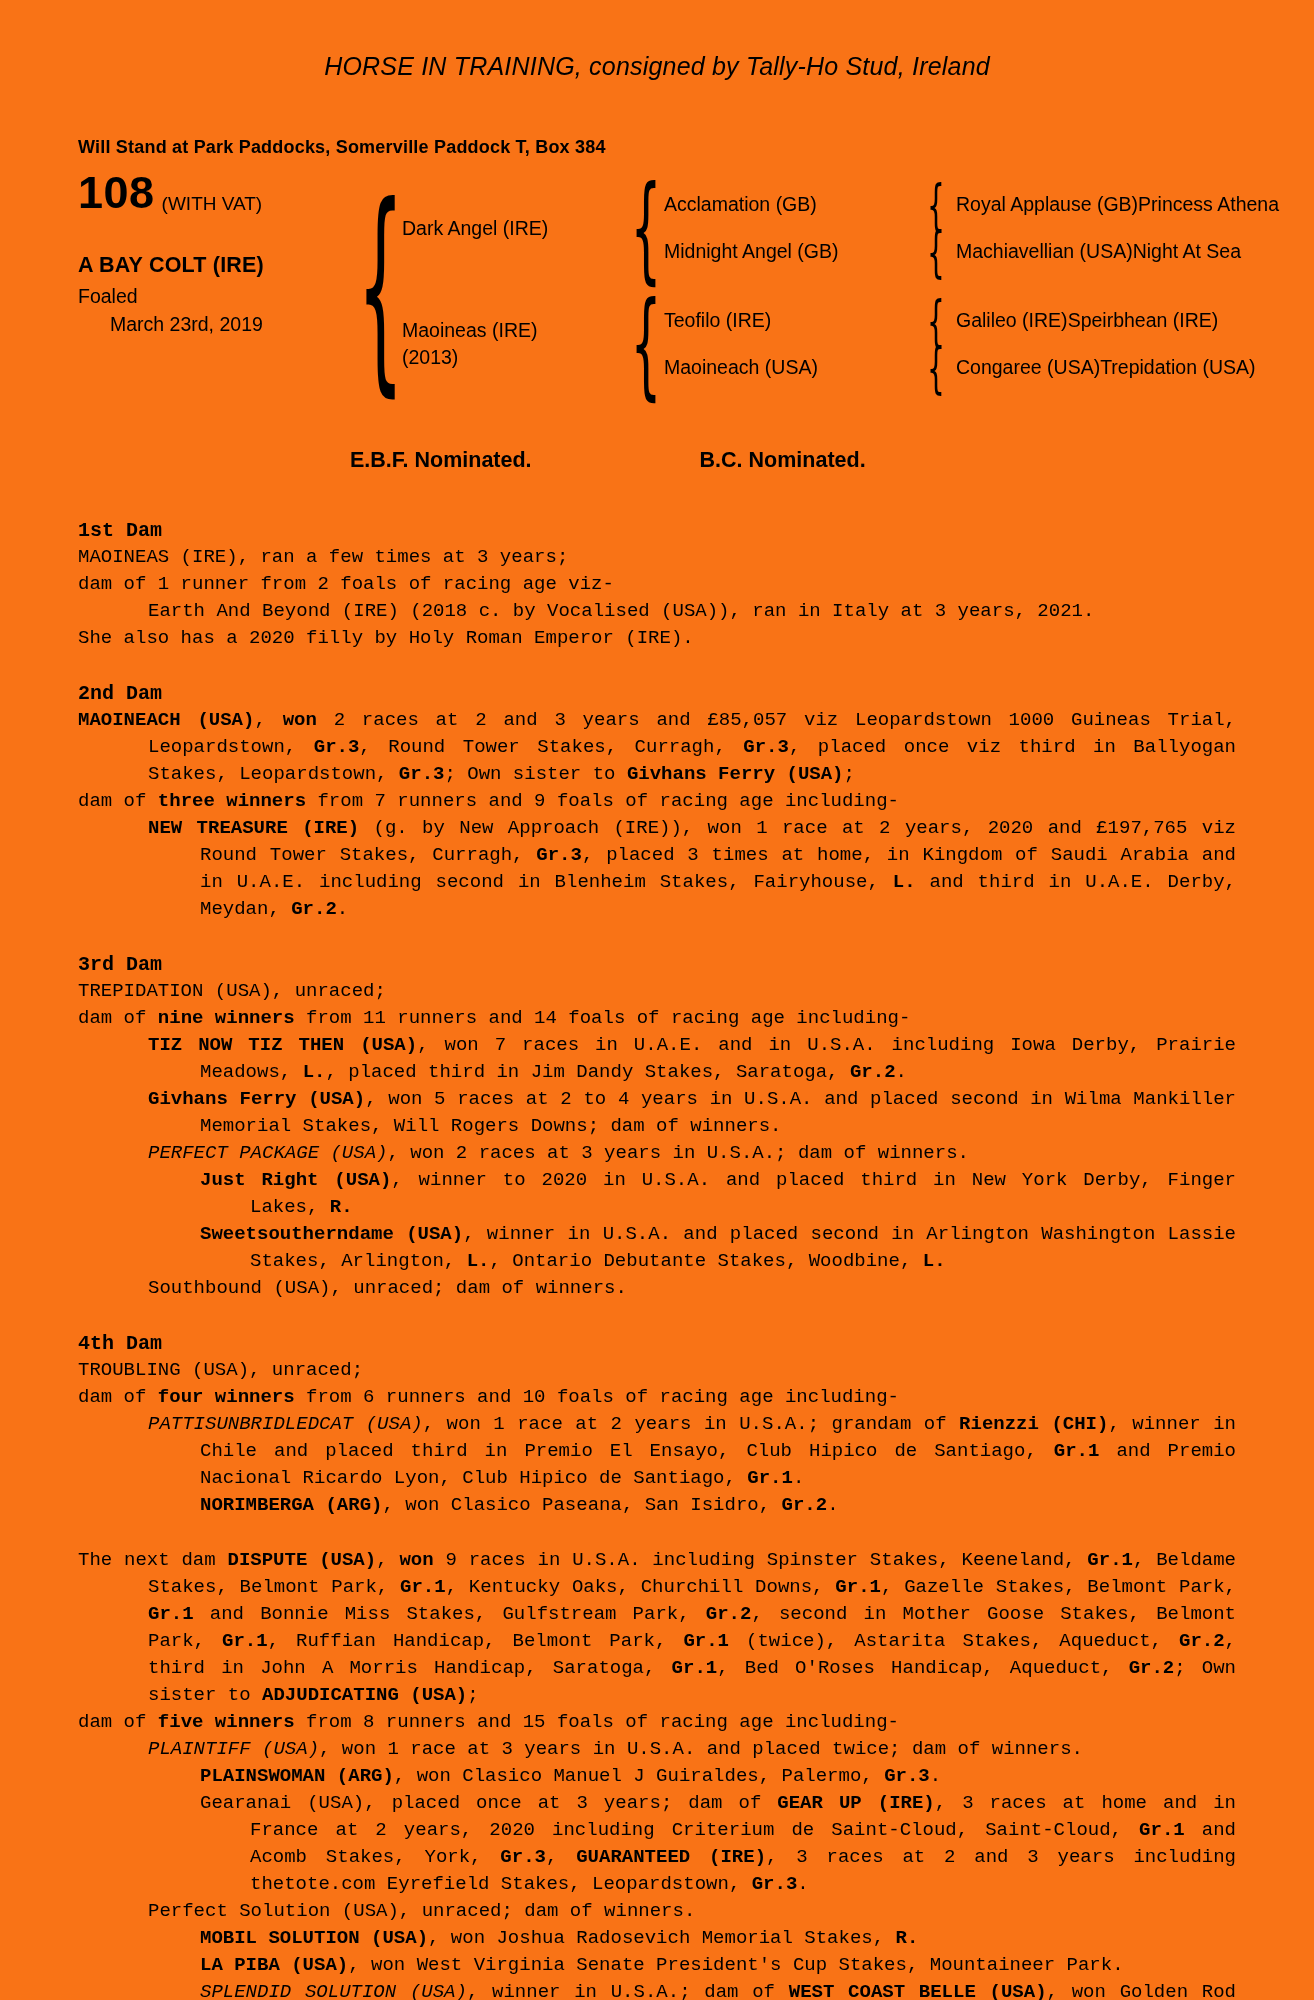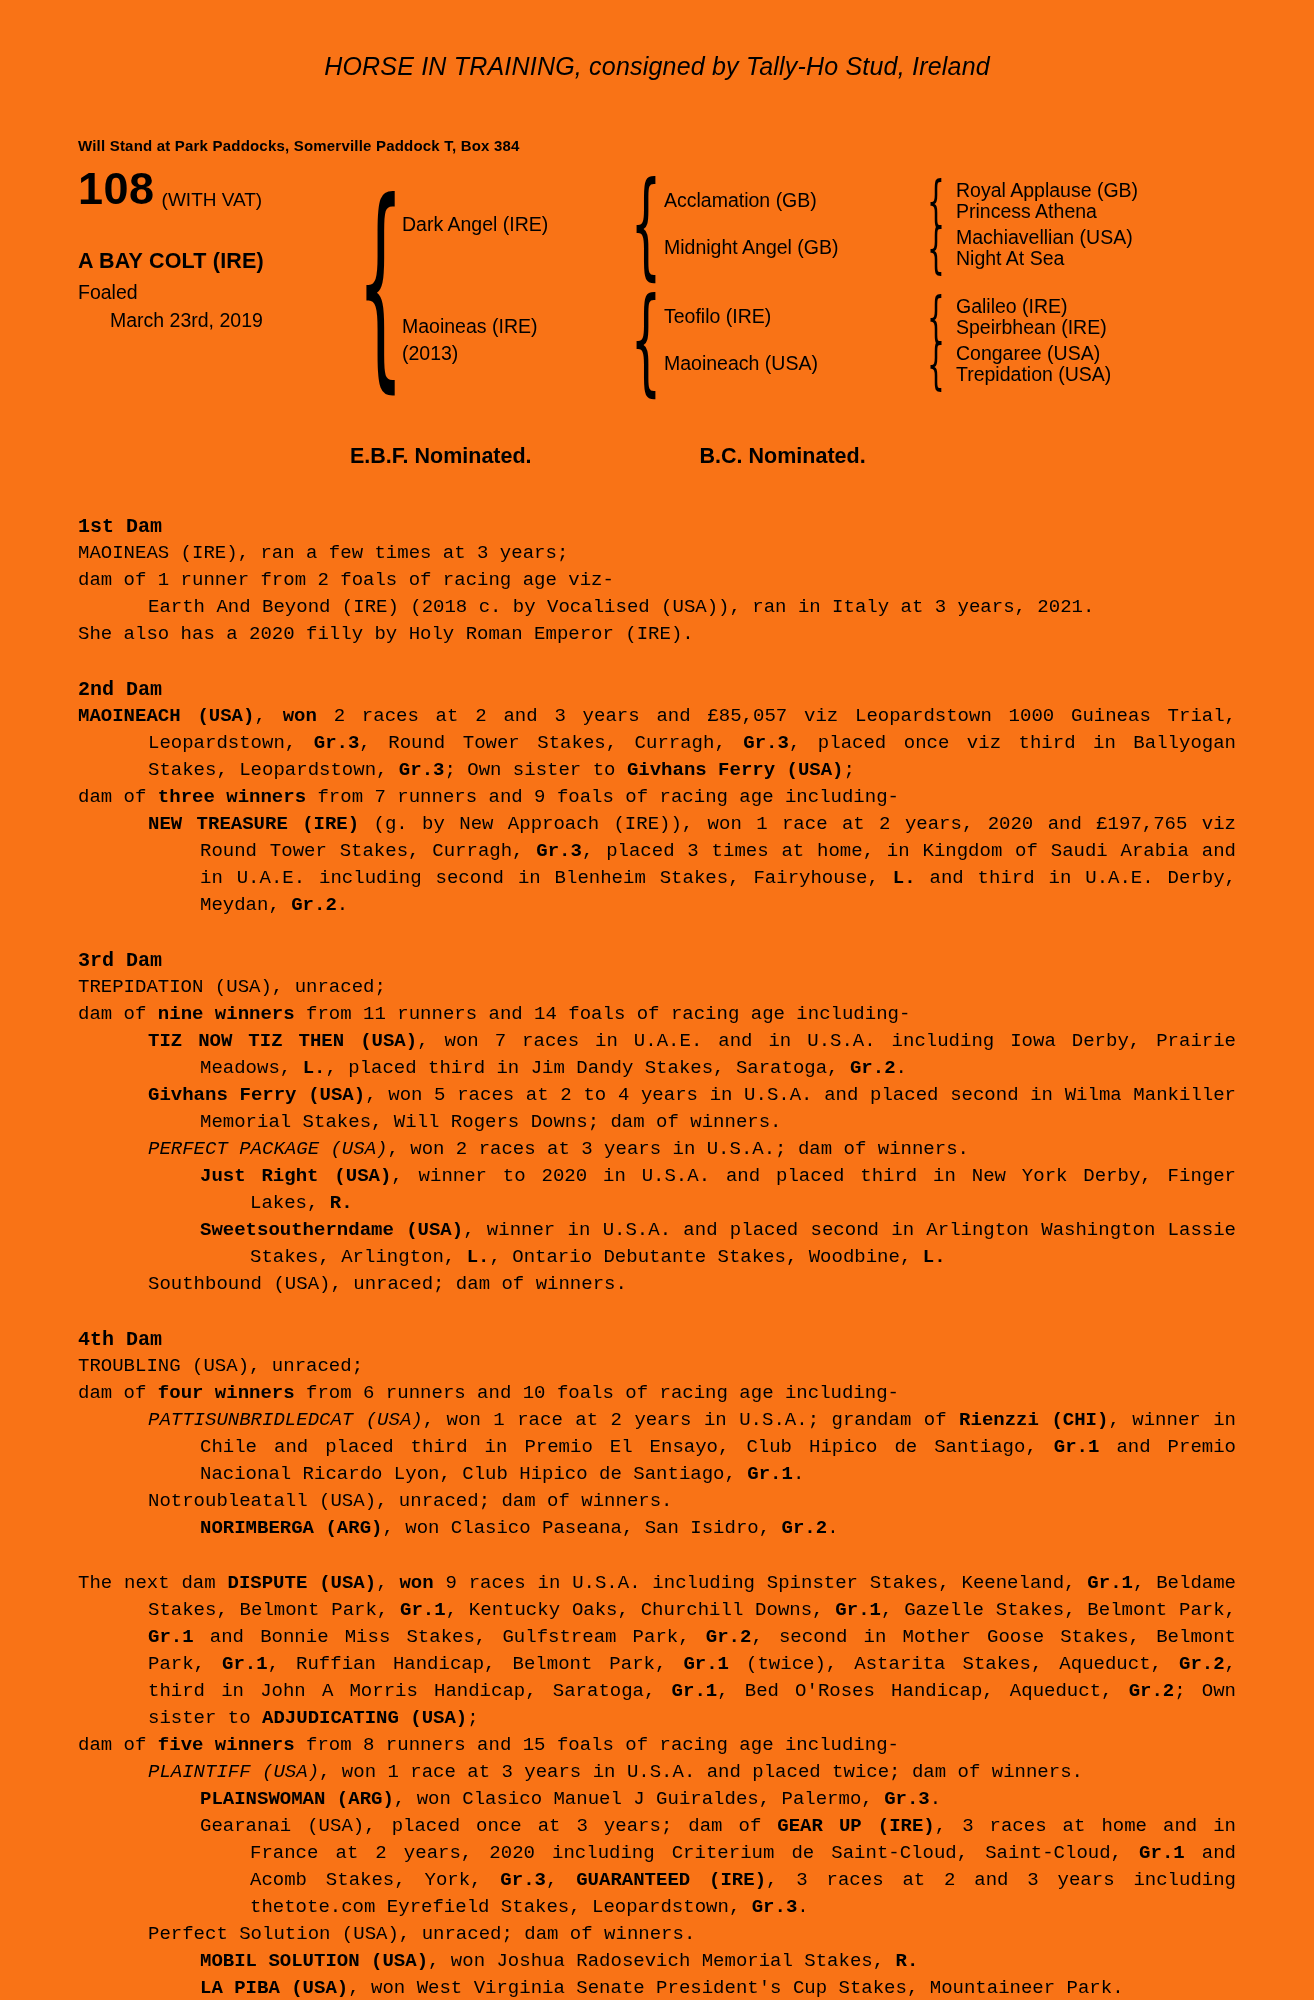--- a/index.html
+++ b/index.html
@@ -16,21 +16,21 @@
 
   .title {
     text-align:center;
     font-style:italic;
     font-size:25px;
     padding-top:52px;
     letter-spacing:.2px;
   }
   .stand-line {
     font-weight:bold;
-    font-size:15px;
+    font-size:18px;
     margin-top:56px;
     letter-spacing:.2px;
   }
 
   
   .pedigree { display:flex; margin-top:12px; }
   .ped-info { width:282px; flex:none; }
   .lot-line { display:flex; align-items:flex-end; }
   .lot-num { font-size:45px; font-weight:bold; line-height:1; letter-spacing:.5px; }
   .vat { font-size:19px; margin-left:7px; }
@@ -39,21 +39,21 @@
   .foaled-date { font-size:19.5px; margin-top:5px;margin-left:32px; }
 
   .ped-tree { display:flex; align-items:center; }
   .halves { display:flex; flex-direction:column; }
   .half { display:flex; align-items:center; }
   .parent-cell { width:226px; flex:none; font-size:19.5px; }
   .parent-year { margin-top:4px; }
   .gp-col { display:flex; flex-direction:column; }
   .gp-unit { display:flex; align-items:center; height:47px; }
   .gp-name { width:252px; flex:none; font-size:19.5px; }
-  .ggp-col { display:flex; flex-direction:column; justify-content:center; }
+  .ggp-col { display:flex; flex-direction:row; justify-content:center; }
   .ggp { font-size:19.5px; line-height:21px; white-space:nowrap; }
 
   .bcell { display:flex; align-items:center; justify-content:center; flex:none; overflow:visible; }
   .bc-lg { width:42px; }
   .bc-md { width:36px; }
   .bc-sm { width:40px; }
   .br { font-family:"DejaVu Sans",sans-serif; font-weight:normal; line-height:1; display:inline-block; }
   .br-sm { font-size:56px; transform:scaleX(.5); }
   .br-md { font-size:116px; transform:scaleX(.42); }
   .br-lg { font-size:222px; transform:scaleX(.33); }
@@ -196,21 +196,20 @@
           <div class="para ind1"><span class="i">PERFECT PACKAGE (USA)</span><span>, won 2 races at 3 years in U.S.A.; dam of winners.</span></div>
           <div class="para ind2"><span class="b">Just Right (USA)</span><span>, winner to 2020 in U.S.A. and placed third in New York Derby, Finger Lakes, </span><span class="b">R.</span></div>
           <div class="para ind2"><span class="b">Sweetsoutherndame (USA)</span><span>, winner in U.S.A. and placed second in Arlington Washington Lassie Stakes, Arlington, </span><span class="b">L.</span><span>, Ontario Debutante Stakes, Woodbine, </span><span class="b">L.</span></div>
           <div class="para ind1"><span>Southbound (USA), unraced; dam of winners.</span></div>
         </div>
         <div class="dam-section">
           <div class="section-heading">4th Dam</div>
           <div class="para ind0"><span>TROUBLING (USA), unraced;</span></div>
           <div class="para ind0"><span>dam of </span><span class="b">four winners</span><span> from 6 runners and 10 foals of racing age including-</span></div>
           <div class="para ind1"><span class="i">PATTISUNBRIDLEDCAT (USA)</span><span>, won 1 race at 2 years in U.S.A.; grandam of </span><span class="b">Rienzzi (CHI)</span><span>, winner in Chile and placed third in Premio El Ensayo, Club Hipico de Santiago, </span><span class="b">Gr.1</span><span> and Premio Nacional Ricardo Lyon, Club Hipico de Santiago, </span><span class="b">Gr.1</span><span>.</span></div>
-          <div class="para ind1"><span>Notroubleatall (USA), unraced; dam of winners.</span></div>
           <div class="para ind2"><span class="b">NORIMBERGA (ARG)</span><span>, won Clasico Paseana, San Isidro, </span><span class="b">Gr.2</span><span>.</span></div>
         </div>
         <div class="dam-section">
           <div class="para ind0"><span>The next dam </span><span class="b">DISPUTE (USA)</span><span>, </span><span class="b">won</span><span> 9 races in U.S.A. including Spinster Stakes, Keeneland, </span><span class="b">Gr.1</span><span>, Beldame Stakes, Belmont Park, </span><span class="b">Gr.1</span><span>, Kentucky Oaks, Churchill Downs, </span><span class="b">Gr.1</span><span>, Gazelle Stakes, Belmont Park, </span><span class="b">Gr.1</span><span> and Bonnie Miss Stakes, Gulfstream Park, </span><span class="b">Gr.2</span><span>, second in Mother Goose Stakes, Belmont Park, </span><span class="b">Gr.1</span><span>, Ruffian Handicap, Belmont Park, </span><span class="b">Gr.1</span><span> (twice), Astarita Stakes, Aqueduct, </span><span class="b">Gr.2</span><span>, third in John A Morris Handicap, Saratoga, </span><span class="b">Gr.1</span><span>, Bed O'Roses Handicap, Aqueduct, </span><span class="b">Gr.2</span><span>; Own sister to </span><span class="b">ADJUDICATING (USA)</span><span>;</span></div>
           <div class="para ind0"><span>dam of </span><span class="b">five winners</span><span> from 8 runners and 15 foals of racing age including-</span></div>
           <div class="para ind1"><span class="i">PLAINTIFF (USA)</span><span>, won 1 race at 3 years in U.S.A. and placed twice; dam of winners.</span></div>
           <div class="para ind2"><span class="b">PLAINSWOMAN (ARG)</span><span>, won Clasico Manuel J Guiraldes, Palermo, </span><span class="b">Gr.3</span><span>.</span></div>
           <div class="para ind2"><span>Gearanai (USA), placed once at 3 years; dam of </span><span class="b">GEAR UP (IRE)</span><span>, 3 races at home and in France at 2 years, 2020 including Criterium de Saint-Cloud, Saint-Cloud, </span><span class="b">Gr.1</span><span> and Acomb Stakes, York, </span><span class="b">Gr.3</span><span>, </span><span class="b">GUARANTEED (IRE)</span><span>, 3 races at 2 and 3 years including thetote.com Eyrefield Stakes, Leopardstown, </span><span class="b">Gr.3</span><span>.</span></div>
           <div class="para ind1"><span>Perfect Solution (USA), unraced; dam of winners.</span></div>
           <div class="para ind2"><span class="b">MOBIL SOLUTION (USA)</span><span>, won Joshua Radosevich Memorial Stakes, </span><span class="b">R.</span></div>

